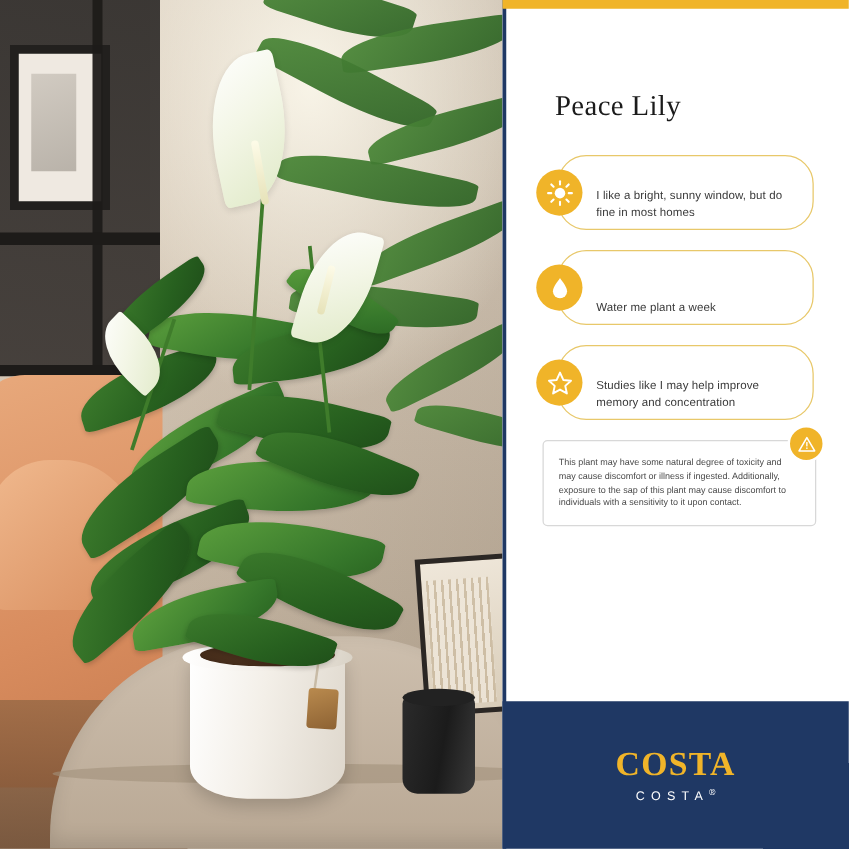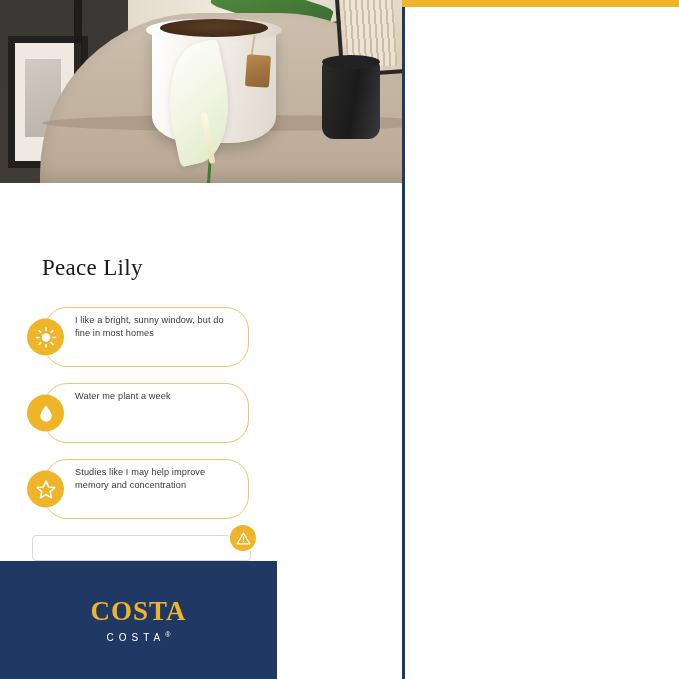--- a/index.html
+++ b/index.html
@@ -12,21 +12,20 @@
     height: 679px;
     font-family: "Liberation Sans", sans-serif;
     overflow: hidden;
   }
   .card {
     position: relative;
     width: 679px;
     height: 679px;
     display: flex;
     background: #ffffff;
-    flex-direction: column;
   }
 
   
   .photo {
     position: relative;
     width: 402px;
     height: 679px;
     overflow: hidden;
     background: #cbbba8;
   }
@@ -273,21 +272,21 @@
     letter-spacing: .3px;
     font-family: "Liberation Serif", serif;
   }
   .facts {
     margin: 26px 0 0 0;
     padding: 0 10px 0 8px;
   }
   .fact {
     position: relative;
     display: flex;
-    align-items: flex-start;
+    align-items: flex-end;
     min-height: 46px;
     border: 1px solid #e8c86a;
     border-radius: 23px;
     margin: 0 0 16px 18px;
     padding: 6px 10px 6px 30px;
   }
   .fact-icon {
     position: absolute;
     left: -18px;
     top: 50%;
@@ -487,20 +486,21 @@
       </div>
 
       <div class="warning">
         <span class="warn-badge">
           <svg width="15" height="15" viewBox="0 0 24 24" aria-hidden="true">
             <path d="M12 3.4 L22 20.4 H2 Z" fill="none" stroke="#ffffff" stroke-width="2" stroke-linejoin="round"></path>
             <rect x="11.1" y="9" width="1.8" height="5.6" fill="#ffffff"></rect>
             <rect x="11.1" y="16" width="1.8" height="1.8" fill="#ffffff"></rect>
           </svg>
         </span>
+        <div class="warn-text">This plant may have some natural degree of toxicity and may cause discomfort or illness if ingested. Additionally, exposure to the sap of this plant may cause discomfort to individuals with a sensitivity to it upon contact.</div>
       </div>
     </div>
 
     <div class="brand">
       <div class="brand-name">COSTA</div>
       <div class="brand-sub">
         <span>COSTA</span><span class="brand-reg">®</span>
       </div>
     </div>
   </div>

